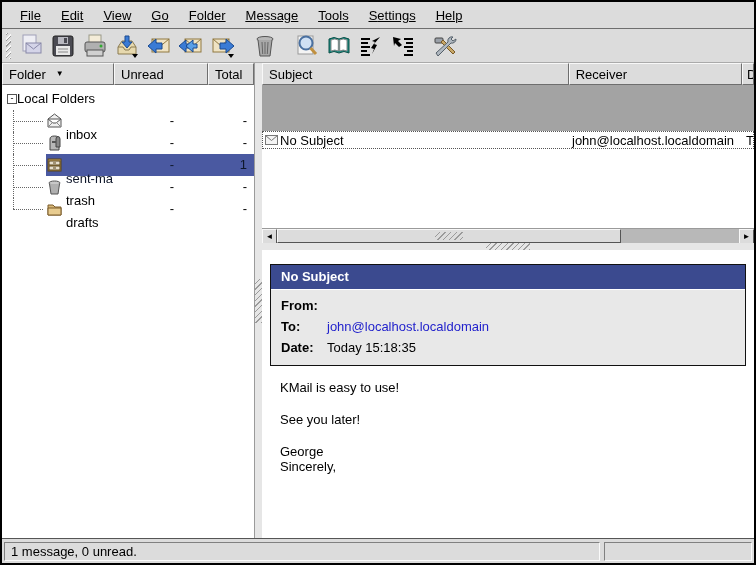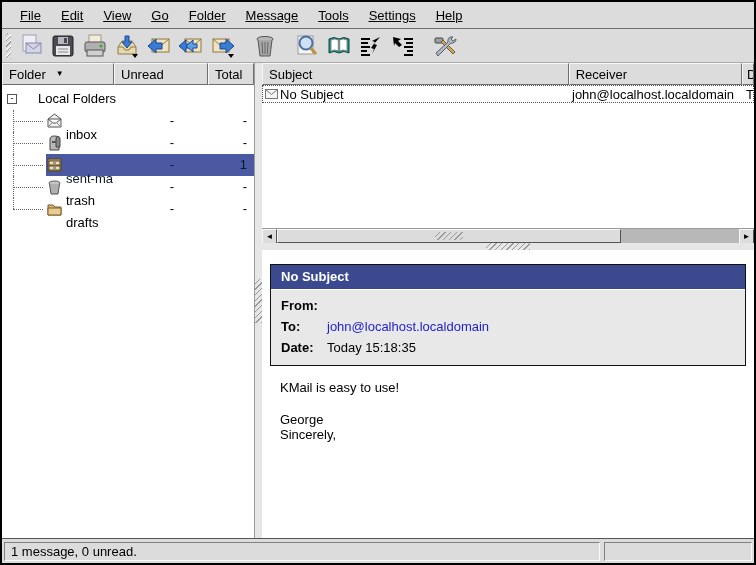--- a/index.html
+++ b/index.html
@@ -27,41 +27,41 @@
   .folder-pane { width:253px; flex:0 0 auto; display:flex; flex-direction:column; background:#fff; border-right:1px solid #9a9a9a; }
   .pane-header { display:flex; height:22px; flex:0 0 auto; background:#dcdcdc; }
   .hcell { border-top:1px solid #f8f8f8; border-left:1px solid #f8f8f8; border-right:1px solid #6e6e6e; border-bottom:1px solid #6e6e6e; padding:2px 6px; overflow:hidden; white-space:nowrap; display:flex; align-items:center; gap:10px; }
   .sort-arrow { font-size:8px; line-height:8px; }
   .tree { flex:1 1 auto; position:relative; background:#fff; padding-top:3px; overflow:hidden; }
   .tree-row { position:relative; height:22px; }
   .tree-row .hl { position:absolute; left:44px; right:0; top:0; bottom:0; }
   .tree-row.selected .hl { background:#4a59a1; }
   .tree-row.selected .fname, .tree-row.selected .cell { color:#0f172a; }
   .expander { position:absolute; left:5px; top:50%; margin-top:-5px; width:10px; height:10px; border:1px solid #555; background:#fff; font-size:9px; line-height:7px; text-align:center; }
-  .root-label { position:absolute; left:36px; top:3px; }
+  .root-label { position:absolute; left:15px; top:3px; }
   .vline { position:absolute; left:11px; top:0; bottom:0; border-left:1px dotted #666; }
   .vline.half { bottom:50%; }
   .hline { position:absolute; left:11px; width:30px; top:50%; border-top:1px dotted #666; }
   .ficon { position:absolute; left:44px; top:3px; }
   .fname { position:absolute; left:64px; top:17px; }
   .cell { position:absolute; top:3px; text-align:right; }
   .cell-unread { left:112px; width:60px; }
   .cell-total { left:182px; width:63px; }
 
   
   .vsplitter { width:7px; flex:0 0 auto; background:#e6e6e6; position:relative; }
   .vsplitter .gripmarks { position:absolute; top:50%; left:0; margin-top:-22px; width:7px; height:44px;
      background:repeating-linear-gradient(135deg,transparent 0 3px,#9a9a9a 3px 4px); }
   .hsplitter { height:7px; flex:0 0 auto; background:#e6e6e6; position:relative; }
   .hsplitter .gripmarks { position:absolute; left:50%; margin-left:-22px; top:0; height:7px; width:44px;
      background:repeating-linear-gradient(135deg,transparent 0 3px,#9a9a9a 3px 4px); }
 
   
   .rightside { flex:1 1 auto; display:flex; flex-direction:column; min-width:0; }
-  .list-pane { height:165px; flex:0 0 auto; display:flex; flex-direction:column; background:#a3a3a3; }
+  .list-pane { height:165px; flex:0 0 auto; display:flex; flex-direction:column; background:#a3a3a3;gap:46px; }
   .list-pane .pane-header .hcell.subject { width:308px; }
   .list-pane .pane-header .hcell.receiver { width:174px; }
   .list-pane .pane-header .hcell.date { flex:1; padding-left:4px; }
   .list-body { flex:1 1 auto; background:#fff; overflow:hidden; }
   .msg-row { position:relative; height:18px; border:1px dotted #555; display:flex; align-items:center; white-space:nowrap; }
   .msg-row .env { margin-left:2px; flex:0 0 auto; }
   .mcell { overflow:hidden; white-space:nowrap; }
   .mcell.subject { width:292px; padding-left:2px; }
   .mcell.receiver { width:174px; padding-left:2px; }
   .mcell.date { flex:1; min-width:0; padding-left:2px; }
@@ -407,20 +407,21 @@
               <span class="mf-value link">john@localhost.localdomain</span>
             </div>
             <div class="mf-row">
               <span class="mf-label">Date:</span>
               <span class="mf-value">Today 15:18:35</span>
             </div>
           </div>
         </div>
         <div class="msg-body">
           <div class="para">KMail is easy to use!</div>
+          <div class="para">See you later!</div>
           <div class="line">George</div>
           <div class="line">Sincerely,</div>
         </div>
       </div>
 
     </div>
   </div>
 
   <div class="statusbar">
     <div class="status-panel left">

